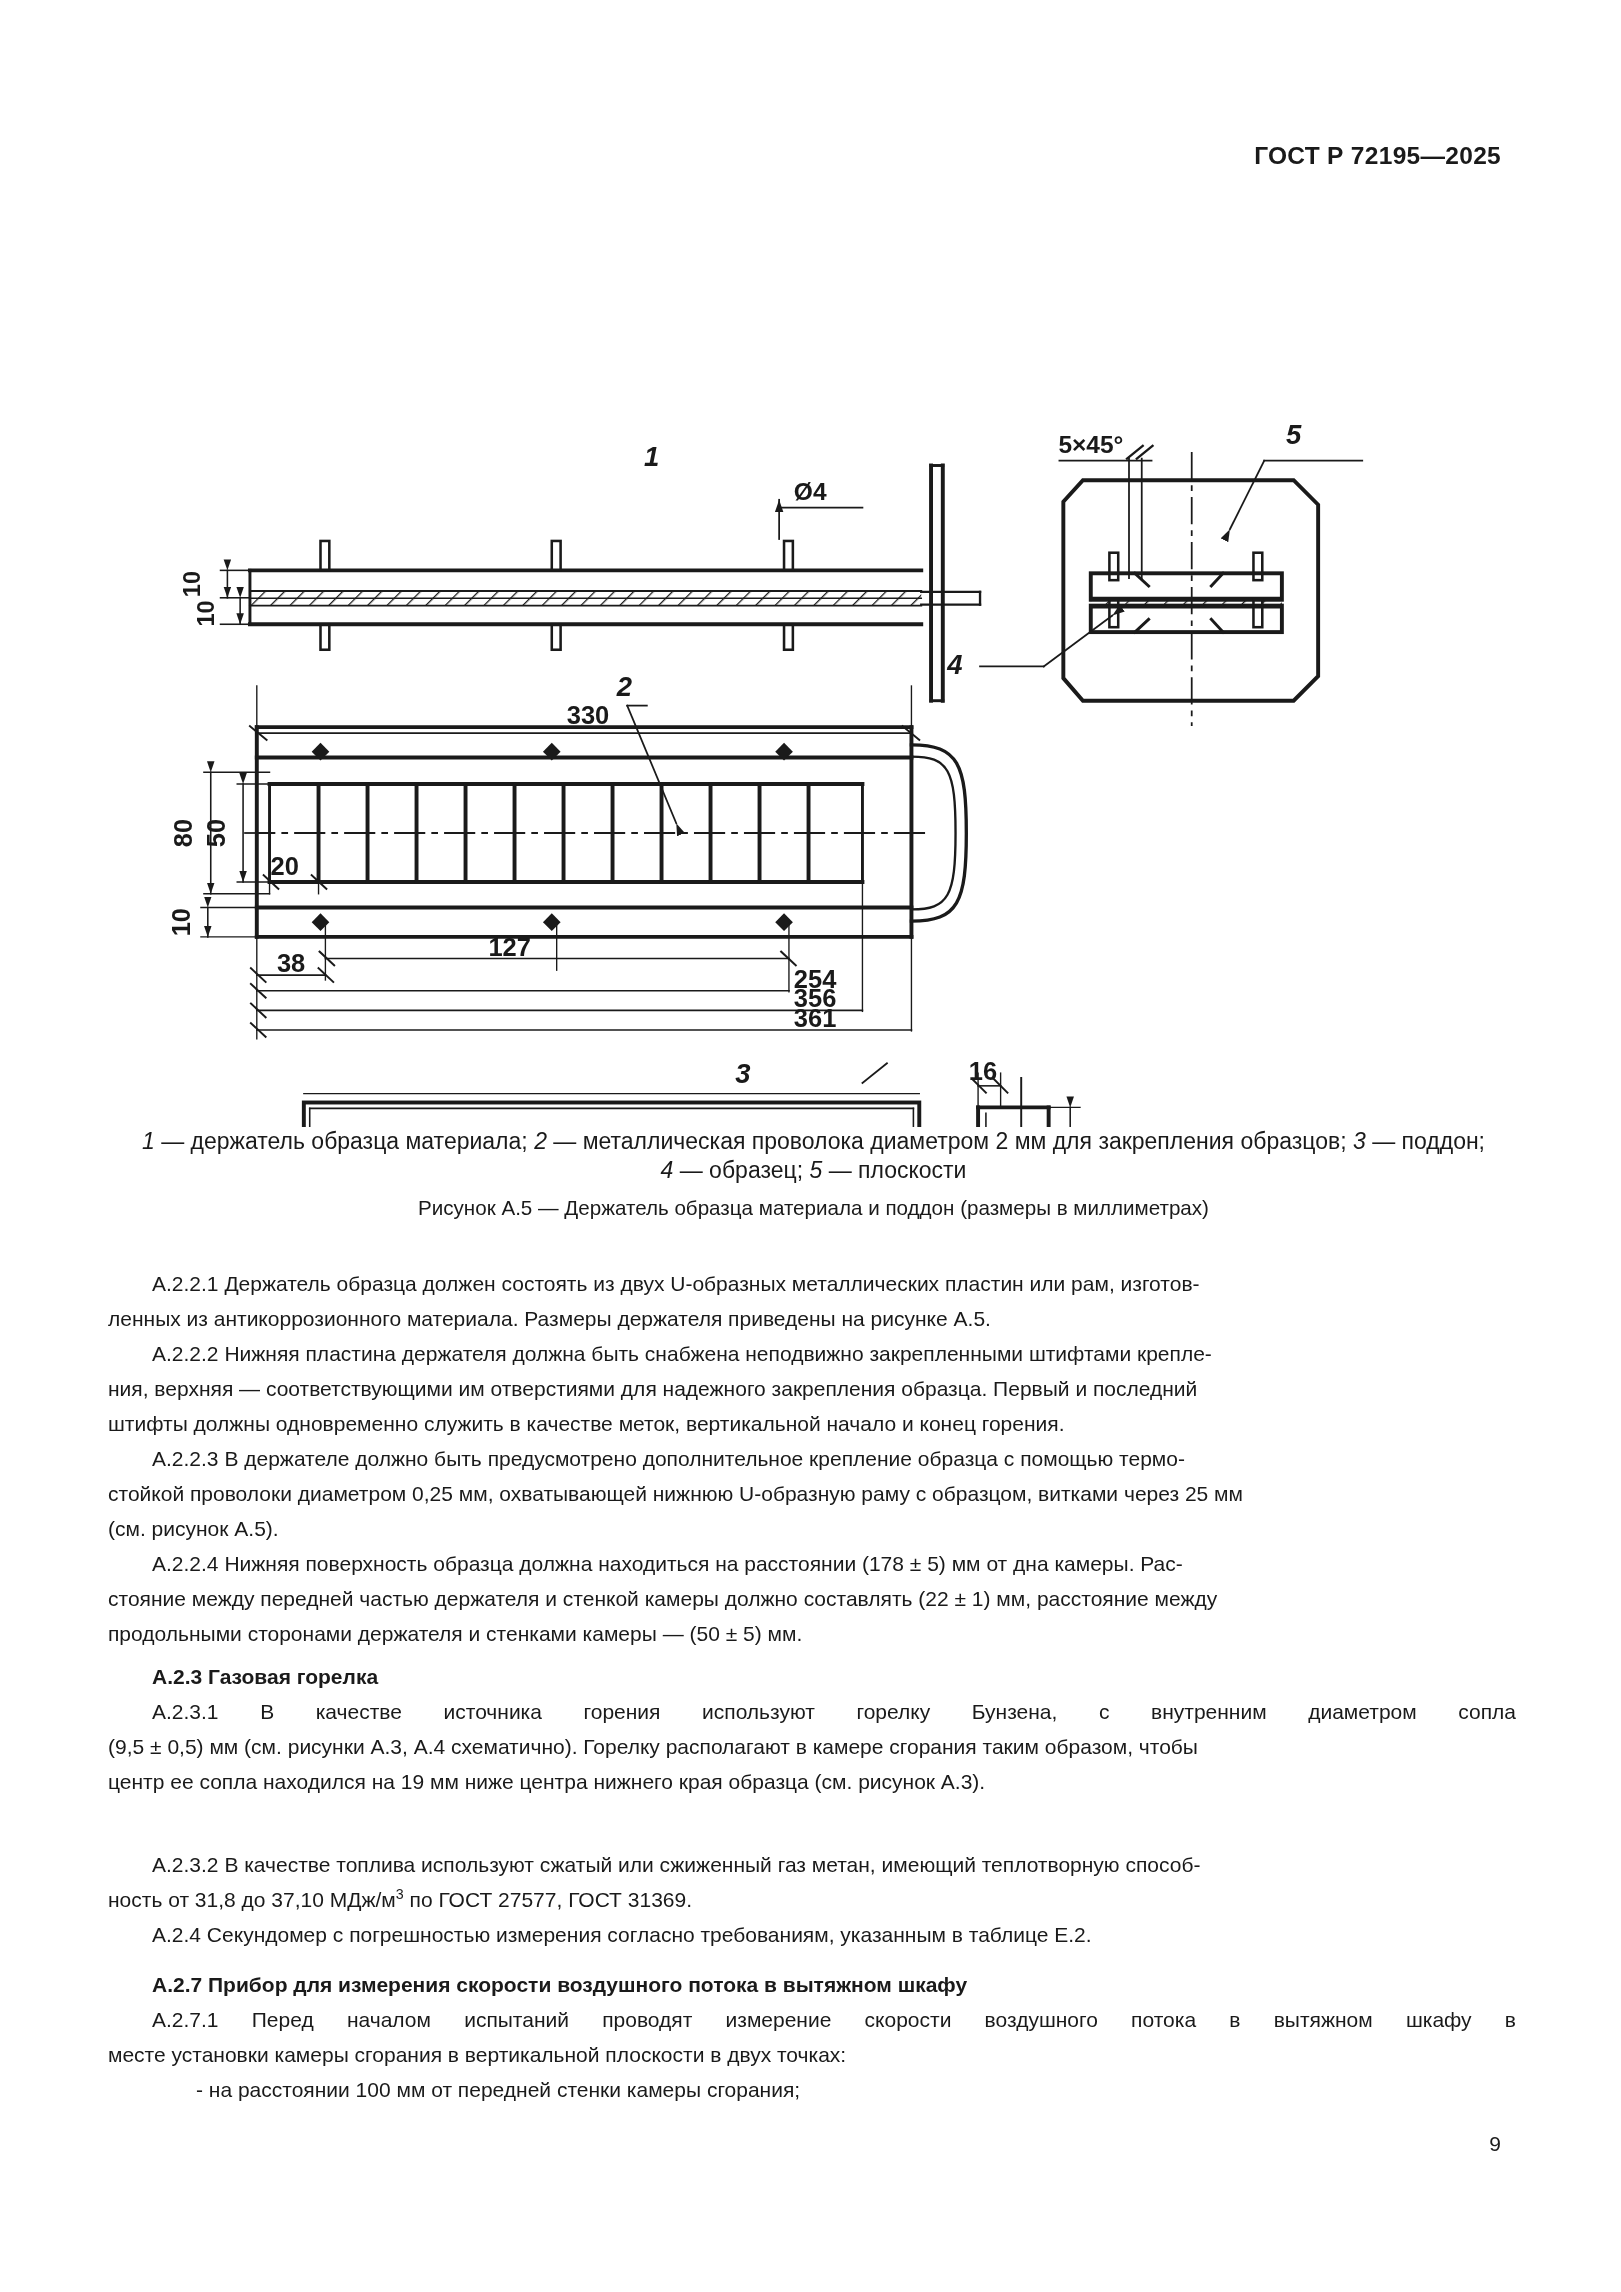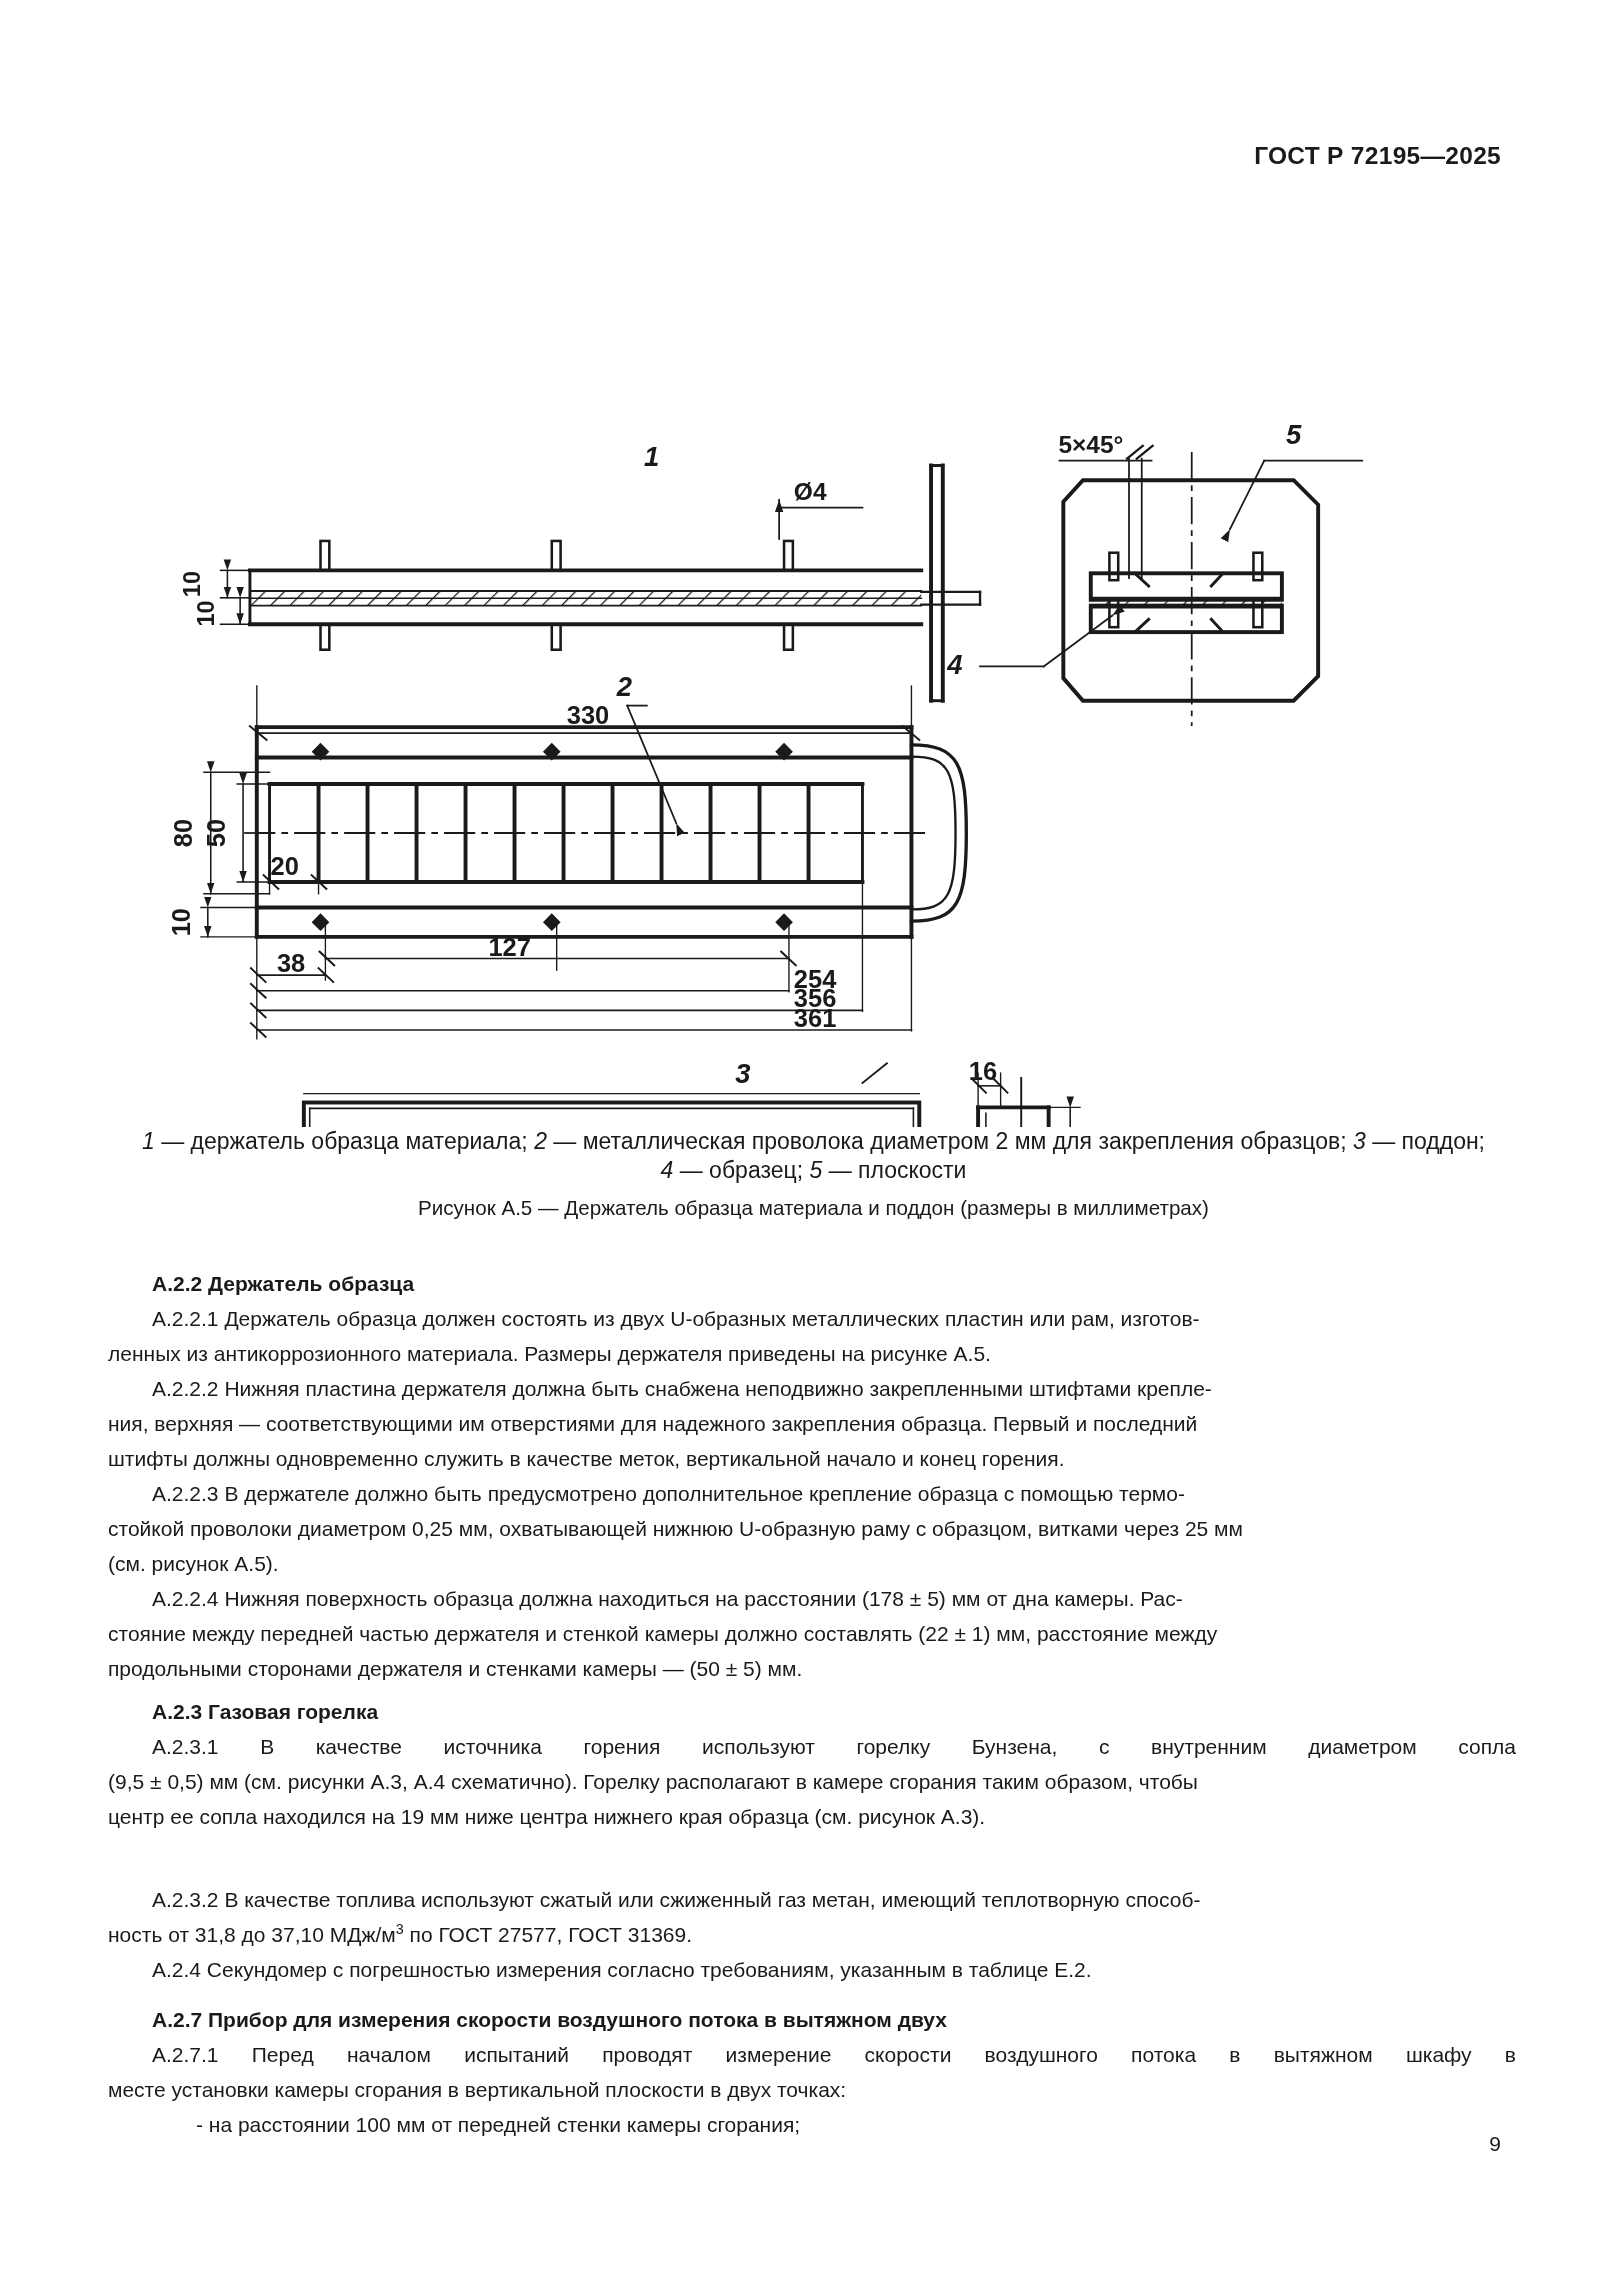--- a/index.html
+++ b/index.html
@@ -325,21 +325,20 @@
 
   <div class="legend">
     <span><i>1</i><span> — держатель образца материала; </span><i>2</i><span> — металлическая проволока диаметром 2 мм для закрепления образцов; </span><i>3</i><span> — поддон;</span></span><br>
     <span><i>4</i><span> — образец; </span><i>5</i><span> — плоскости</span></span>
   </div>
 
   <div class="fig-title">Рисунок А.5 — Держатель образца материала и поддон (размеры в миллиметрах)</div>
 
   <div class="body-text">
 
-    <h3>А.2.2 Держатель образца</h3>
 
     <p>
       <span class="just-sp" style="display:block;text-indent:44px;">А.2.2.1 Держатель образца должен состоять из двух U-образных металлических пластин или рам, изготов-</span>
       <span style="display:block;text-indent:0;">ленных из антикоррозионного материала. Размеры держателя приведены на рисунке А.5.</span>
     </p>
 
     <p>
       <span class="just-sp" style="display:block;text-indent:44px;">А.2.2.2 Нижняя пластина держателя должна быть снабжена неподвижно закрепленными штифтами крепле-</span>
       <span class="just-sp" style="display:block;text-indent:0;">ния, верхняя — соответствующими им отверстиями для надежного закрепления образца. Первый и последний</span>
       <span style="display:block;text-indent:0;">штифты должны одновременно служить в качестве меток, вертикальной начало и конец горения.</span>
@@ -367,21 +366,21 @@
     </p>
 
     <p>
       <span class="just-sp" style="display:block;text-indent:44px;margin-top:48px;">А.2.3.2 В качестве топлива используют сжатый или сжиженный газ метан, имеющий теплотворную способ-</span>
       <span style="display:block;text-indent:0;"><span>ность от 31,8 до 37,10 МДж/м</span><sup>3</sup><span> по ГОСТ 27577, ГОСТ 31369.</span></span>
     </p>
 
     <p>А.2.4 Секундомер с погрешностью измерения согласно требованиям, указанным в таблице Е.2.</p>
 
     <div class="spacer-md"></div>
-    <h3>А.2.7 Прибор для измерения скорости воздушного потока в вытяжном двух</h3>
+    <h3>А.2.7 Прибор для измерения скорости воздушного потока в вытяжном шкафу</h3>
 
     <p>
       <span style="display:block;text-indent:44px;text-align:justify;text-align-last:justify;">А.2.7.1 Перед началом испытаний проводят измерение скорости воздушного потока в вытяжном шкафу в</span>
       <span style="display:block;text-indent:0;">месте установки камеры сгорания в вертикальной плоскости в двух точках:</span>
     </p>
 
     <p class="dash">- на расстоянии 100 мм от передней стенки камеры сгорания;</p>
 
   </div>
 

